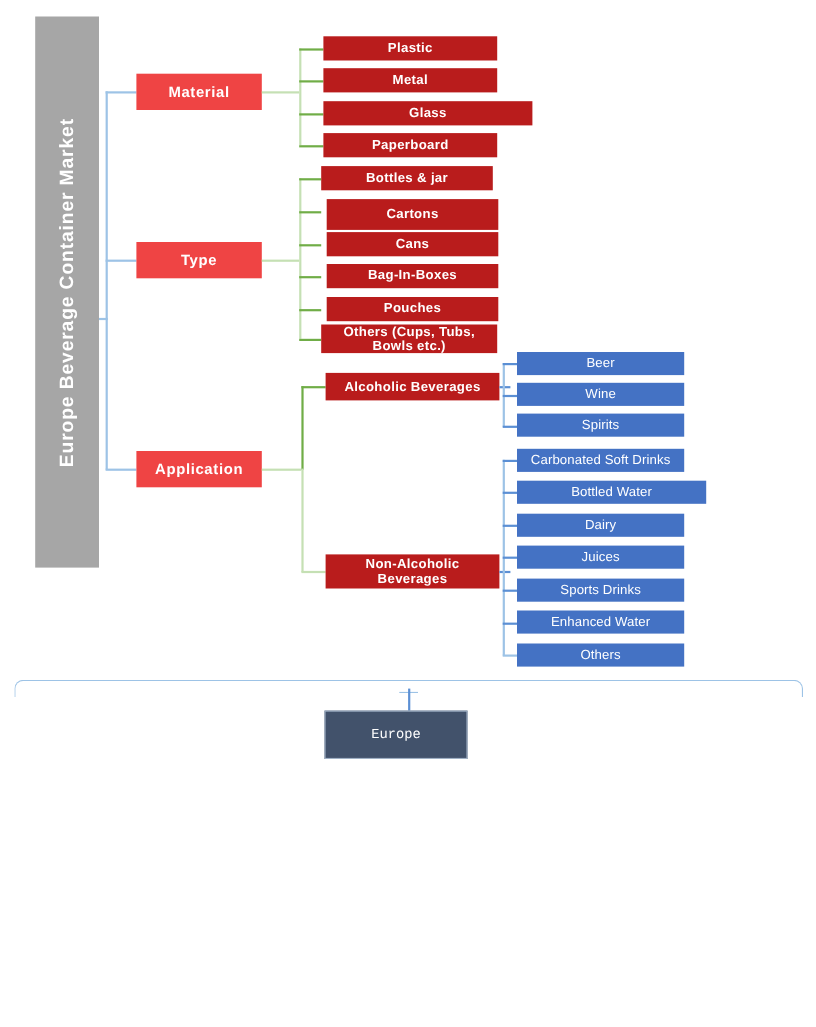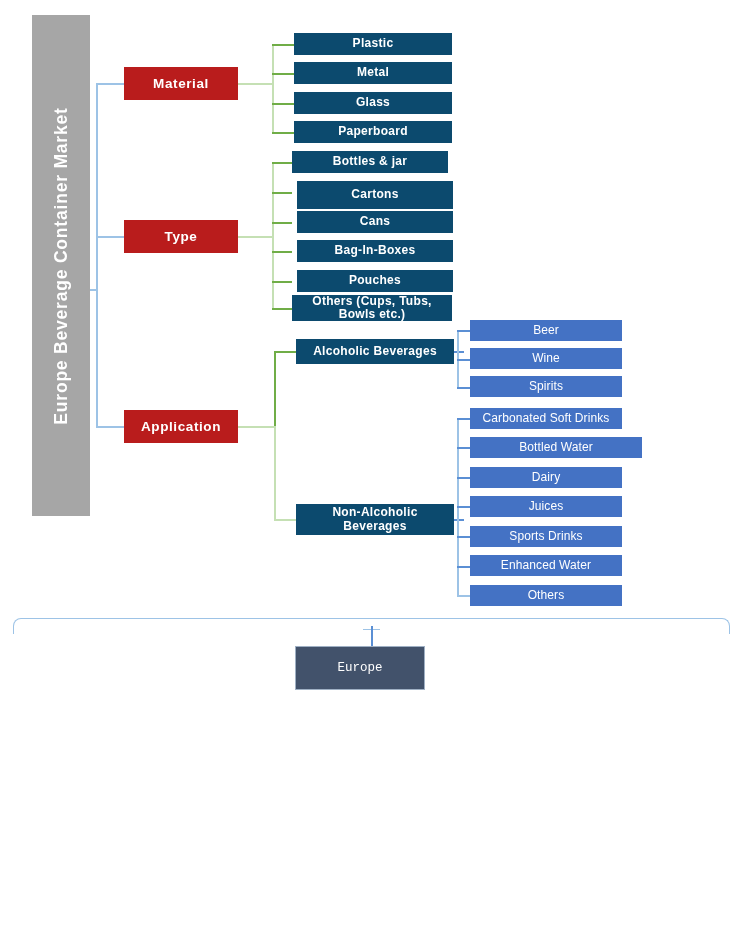--- a/index.html
+++ b/index.html
@@ -32,27 +32,27 @@
   
   .box{
     position:absolute;
     display:flex;align-items:center;justify-content:center;
     text-align:center;
     color:#ffffff;
     line-height:1.12;
     box-sizing:border-box;
   }
   .lvl1{
-    background:#b91c1c;
+    background:#ef4444;
     font-weight:bold;
     font-size:13.5px;
     letter-spacing:0.6px;
   }
   .lvl2{
-    background:#0c4a6e;
+    background:#b91c1c;
     font-weight:bold;
     font-size:12px;
     letter-spacing:0.3px;
   }
   .lvl3{
     background:#4472c4;
     font-weight:normal;
     font-size:12px;
     letter-spacing:0.1px;
   }
@@ -149,21 +149,21 @@
   <div class="ln h c-green" style="left:272px;top:73px;width:22px;"></div>
   <div class="ln h c-green" style="left:272px;top:103px;width:22px;"></div>
   <div class="ln h c-green" style="left:272px;top:132px;width:22px;"></div>
 
   <div class="box lvl2" style="left:294px;top:33px;width:158px;height:22px;">
     <span>Plastic</span>
   </div>
   <div class="box lvl2" style="left:294px;top:62px;width:158px;height:22px;">
     <span>Metal</span>
   </div>
-  <div class="box lvl2" style="left:294px;top:92px;width:158px;height:22px;">
+  <div class="box lvl2" style="left:294px;top:92px;width:190px;height:22px;">
     <span>Glass</span>
   </div>
   <div class="box lvl2" style="left:294px;top:121px;width:158px;height:22px;">
     <span>Paperboard</span>
   </div>
 
   <div class="ln h c-green-light" style="left:238px;top:236px;width:34px;"></div>
   <div class="ln v c-green-light" style="left:272px;top:162px;height:146px;"></div>
   <div class="ln h c-green" style="left:272px;top:162px;width:20px;"></div>
   <div class="ln h c-green" style="left:272px;top:192px;width:20px;"></div>

